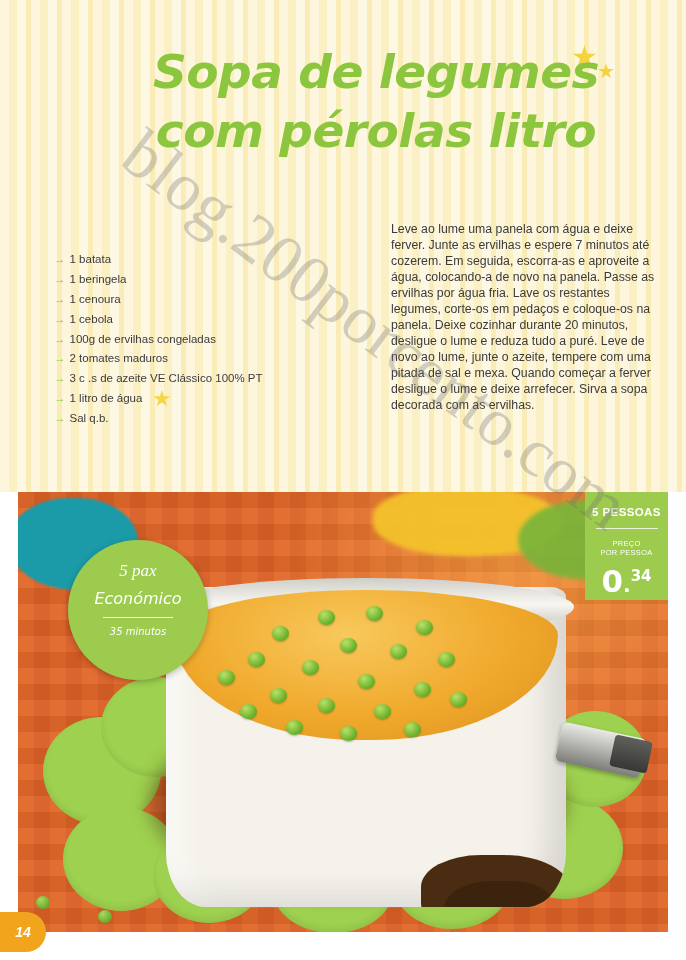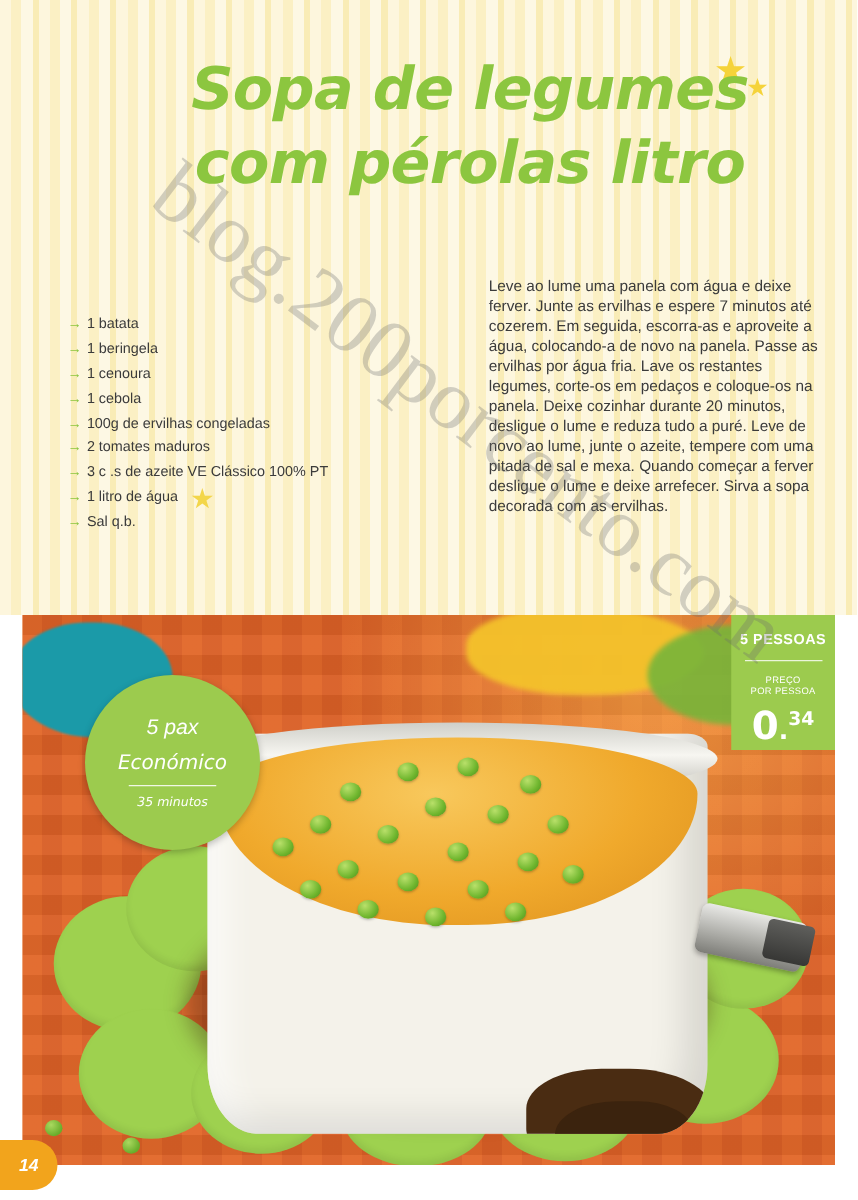--- a/index.html
+++ b/index.html
@@ -258,22 +258,22 @@
     width: 140px; height: 140px;
     border-radius: 50%;
     background: #9ccb4e;
     color: #ffffff;
     text-align: center;
     z-index: 20;
     box-shadow: 0 2px 6px rgba(0,0,0,0.25);
   }
   .badge-pax {
     font-size: 17px; font-style: italic;
-    margin-top: 32px;
-    font-family: Liberation Sans, sans-serif;
+    margin-top: 21px;
+    font-family: Liberation Serif, serif;
   }
   .badge-eco {
     font-size: 16px; font-style: italic;
     margin-top: 8px;
     font-family: "DejaVu Sans", sans-serif;
   }
   .badge-sep {
     width: 70px; height: 1px; background: rgba(255,255,255,.85);
     margin: 9px auto 8px auto;
   }

